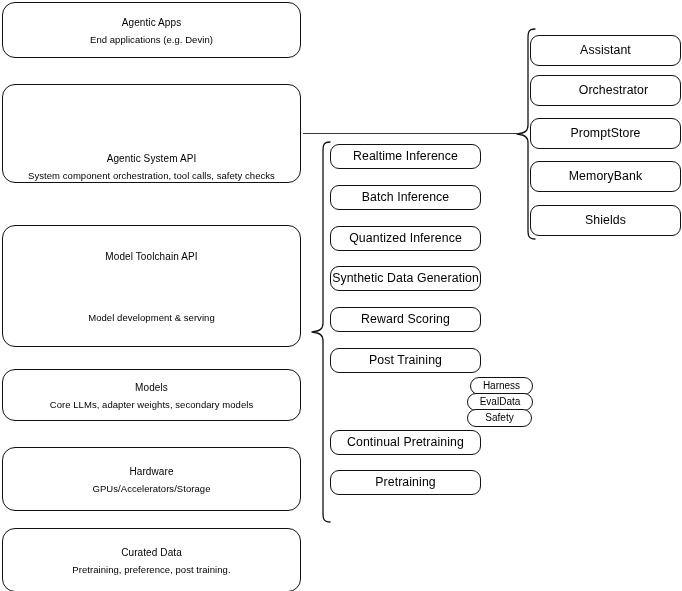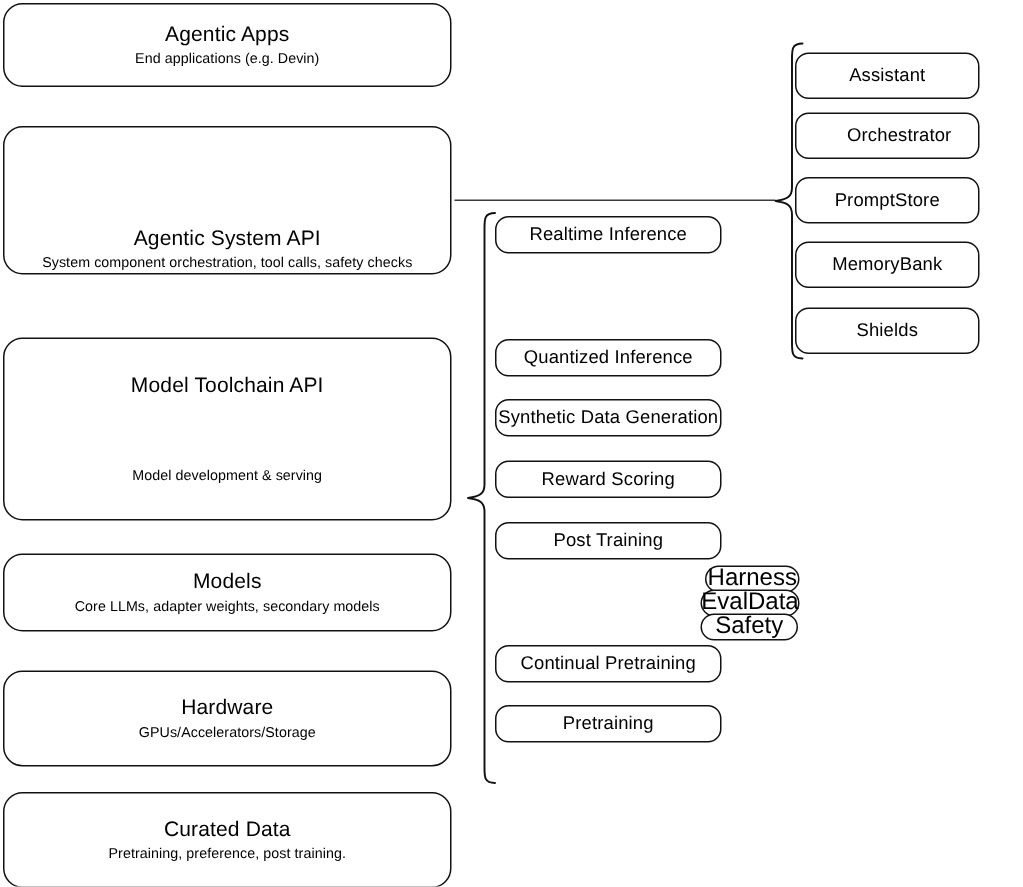--- a/index.html
+++ b/index.html
@@ -27,21 +27,21 @@
     border: 1.3px solid #111111;
     border-radius: 11px;
     background: #ffffff;
     display: flex;
     flex-direction: column;
     align-items: center;
     justify-content: center;
     text-align: center;
   }
   .box .title {
-    font-size: 14px;
+    font-size: 10px;
     line-height: 17px;
     color: #000000;
     letter-spacing: 0.1px;
   }
   .box .subtitle {
     font-size: 9.5px;
     line-height: 13px;
     color: #000000;
     margin-top: 2px;
     letter-spacing: 0.05px;
@@ -59,38 +59,38 @@
     left: 330px;
     width: 151px;
     height: 25px;
     border-radius: 9px;
   }
   .mid-box .title { font-size: 12.3px; }
 
   
   .right-box {
     left: 530px;
-    width: 123px;
+    width: 151px;
     height: 31px;
     border-radius: 9px;
   }
   .right-box .title { font-size: 12.3px; }
 
   
   .pill {
     position: absolute;
     box-sizing: border-box;
     border: 1.3px solid #111111;
     border-radius: 40px;
     background: #ffffff;
     height: 18px;
     display: flex;
     align-items: center;
     justify-content: center;
-    font-size: 16px;
+    font-size: 10px;
     line-height: 18px;
     color: #000000;
   }
 
   
   .connector {
     position: absolute;
     background: #3a3a3a;
     height: 1.2px;
   }
@@ -149,20 +149,23 @@
     <path d="M20 1 C 13 1, 13 5, 13 11 L13 182 C13 188, 10 190, 2 191 C10 192, 13 194, 13 200 L13 371 C13 377, 13 381, 20 381"></path>
   </svg>
 
   <svg class="brace" style="left:515px;top:28px;" width="22" height="212" viewBox="0 0 22 212">
     <path d="M20 1 C 13 1, 13 5, 13 11 L13 97 C13 103, 10 105, 2 106 C10 107, 13 109, 13 115 L13 201 C13 207, 13 211, 20 211"></path>
   </svg>
 
   <div class="box mid-box" style="top:144px;">
     <div class="title">Realtime Inference</div>
   </div>
+  <div class="box mid-box" style="top:185px;">
+    <div class="title">Batch Inference</div>
+  </div>
   <div class="box mid-box" style="top:226px;">
     <div class="title">Quantized Inference</div>
   </div>
   <div class="box mid-box" style="top:266px;">
     <div class="title">Synthetic Data Generation</div>
   </div>
   <div class="box mid-box" style="top:307px;">
     <div class="title">Reward Scoring</div>
   </div>
   <div class="box mid-box" style="top:348px;">

